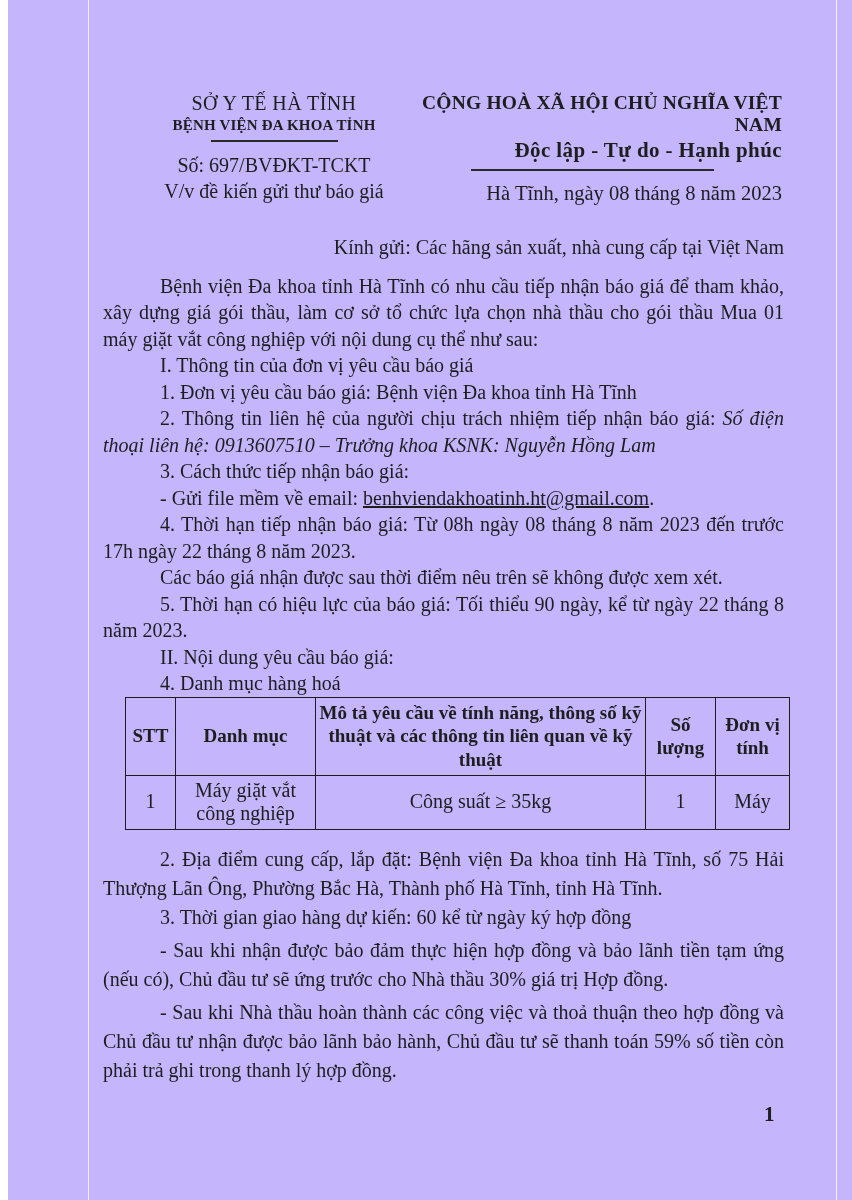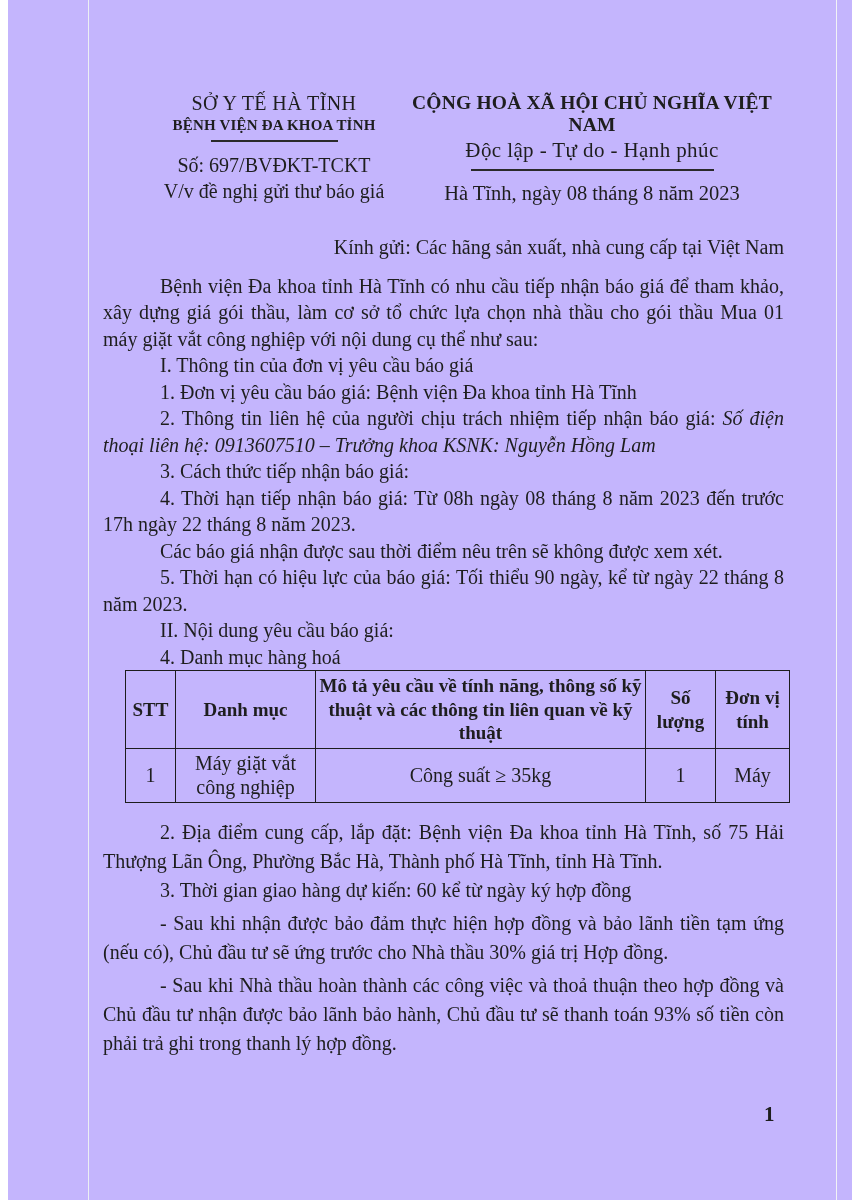--- a/index.html
+++ b/index.html
@@ -17,23 +17,23 @@
   
   .letterhead { position: absolute; top: 92px; left: 0; width: 852px; }
   .issuer { position: absolute; left: 116px; width: 300px; text-align: center; }
   .org-parent { font-size: 20px; letter-spacing: 0.4px; }
   .org-name   { font-size: 15px; font-weight: bold; margin-top: 2px; letter-spacing: 0.2px; }
   .rule { border-bottom: 2px solid #2a2a2a; margin: 6px auto 0; }
   .rule-left  { width: 127px; }
   .rule-right { width: 243px; }
   .doc-number  { margin-top: 12px; font-size: 20px; text-align: center; }
   .doc-subject { margin-top: 3px;  font-size: 20px; }
-  .national { position: absolute; left: 394px; width: 380px; text-align: center; }
+  .national { position: absolute; left: 394px; width: 380px; text-align: right; }
   .nation-line1 { font-size: 19.5px; font-weight: bold; letter-spacing: 0.2px; }
-  .nation-line2 { font-size: 21px;  font-weight: normal; margin-top: 2px; letter-spacing: 0.4px; }
+  .nation-line2 { font-size: 21px;  font-weight: bold; margin-top: 2px; letter-spacing: 0.4px; }
   .place-date { margin-top: 11px; font-size: 20.5px; }
 
   
   .content {
     position: absolute; top: 234px; left: 95px; width: 681px;
     font-size: 20px; line-height: 26.5px; text-align: justify;
   }
   .salutation { text-align: right; margin: 0 0 12px 0; }
   .para { margin: 0; text-indent: 57px; }
   .italic { font-style: italic; }
@@ -69,38 +69,39 @@
 <div class="page">
   <div class="fold-line left"></div>
   <div class="fold-line right"></div>
 
   <div class="letterhead">
     <div class="issuer">
       <div class="org-parent">SỞ Y TẾ HÀ TĨNH</div>
       <div class="org-name">BỆNH VIỆN ĐA KHOA TỈNH</div>
       <div class="rule rule-left"></div>
       <div class="doc-number">Số: 697/BVĐKT-TCKT</div>
-      <div class="doc-subject">V/v đề nghị gửi thư báo giá</div>
+      <div class="doc-subject">V/v đề kiến gửi thư báo giá</div>
     </div>
     <div class="national">
       <div class="nation-line1">CỘNG HOÀ XÃ HỘI CHỦ NGHĨA VIỆT NAM</div>
       <div class="nation-line2">Độc lập - Tự do - Hạnh phúc</div>
       <div class="rule rule-right"></div>
       <div class="place-date">Hà Tĩnh, ngày 08 tháng 8 năm 2023</div>
     </div>
   </div>
 
   <div class="content">
     <div class="salutation">Kính gửi: Các hãng sản xuất, nhà cung cấp tại Việt Nam</div>
 
     <p class="para">Bệnh viện Đa khoa tỉnh Hà Tĩnh có nhu cầu tiếp nhận báo giá để tham khảo, xây dựng giá gói thầu, làm cơ sở tổ chức lựa chọn nhà thầu cho gói thầu Mua 01 máy giặt vắt công nghiệp với nội dung cụ thể như sau:</p>
     <p class="para">I. Thông tin của đơn vị yêu cầu báo giá</p>
     <p class="para">1. Đơn vị yêu cầu báo giá: Bệnh viện Đa khoa tỉnh Hà Tĩnh</p>
     <p class="para"><span>2. Thông tin liên hệ của người chịu trách nhiệm tiếp nhận báo giá: </span><span class="italic">Số điện thoại liên hệ: 0913607510 – Trưởng khoa KSNK: Nguyễn Hồng Lam</span></p>
     <p class="para">3. Cách thức tiếp nhận báo giá:</p>
+    <p class="para"><span>- Gửi file mềm về email: </span><a class="email">benhviendakhoatinh.ht@gmail.com</a><span>.</span></p>
     <p class="para">4. Thời hạn tiếp nhận báo giá: Từ 08h ngày 08 tháng 8 năm 2023 đến trước 17h ngày 22 tháng 8 năm 2023.</p>
     <p class="para">Các báo giá nhận được sau thời điểm nêu trên sẽ không được xem xét.</p>
     <p class="para">5. Thời hạn có hiệu lực của báo giá: Tối thiểu 90 ngày, kể từ ngày 22 tháng 8 năm 2023.</p>
     <p class="para">II. Nội dung yêu cầu báo giá:</p>
     <p class="para">4. Danh mục hàng hoá</p>
 
     <table class="goods">
       <colgroup>
         <col class="c-stt">
           <col class="c-dm">
@@ -125,18 +126,18 @@
           <td>1</td>
           <td>Máy</td>
         </tr>
       </tbody>
     </table>
 
     <div class="bottom-block">
       <p class="para after-table">2. Địa điểm cung cấp, lắp đặt: Bệnh viện Đa khoa tỉnh Hà Tĩnh, số 75 Hải Thượng Lãn Ông, Phường Bắc Hà, Thành phố Hà Tĩnh, tỉnh Hà Tĩnh.</p>
       <p class="para">3. Thời gian giao hàng dự kiến: 60 kể từ ngày ký hợp đồng</p>
       <p class="para gap">- Sau khi nhận được bảo đảm thực hiện hợp đồng và bảo lãnh tiền tạm ứng (nếu có), Chủ đầu tư sẽ ứng trước cho Nhà thầu 30% giá trị Hợp đồng.</p>
-      <p class="para gap">- Sau khi Nhà thầu hoàn thành các công việc và thoả thuận theo hợp đồng và Chủ đầu tư nhận được bảo lãnh bảo hành, Chủ đầu tư sẽ thanh toán 93% số tiền còn phải trả ghi trong thanh lý hợp đồng.</p>
+      <p class="para gap">- Sau khi Nhà thầu hoàn thành các công việc và thoả thuận theo hợp đồng và Chủ đầu tư nhận được bảo lãnh bảo hành, Chủ đầu tư sẽ thanh toán 59% số tiền còn phải trả ghi trong thanh lý hợp đồng.</p>
     </div>
   </div>
 
   <div class="page-number">1</div>
 </div>
 
 </body></html>

